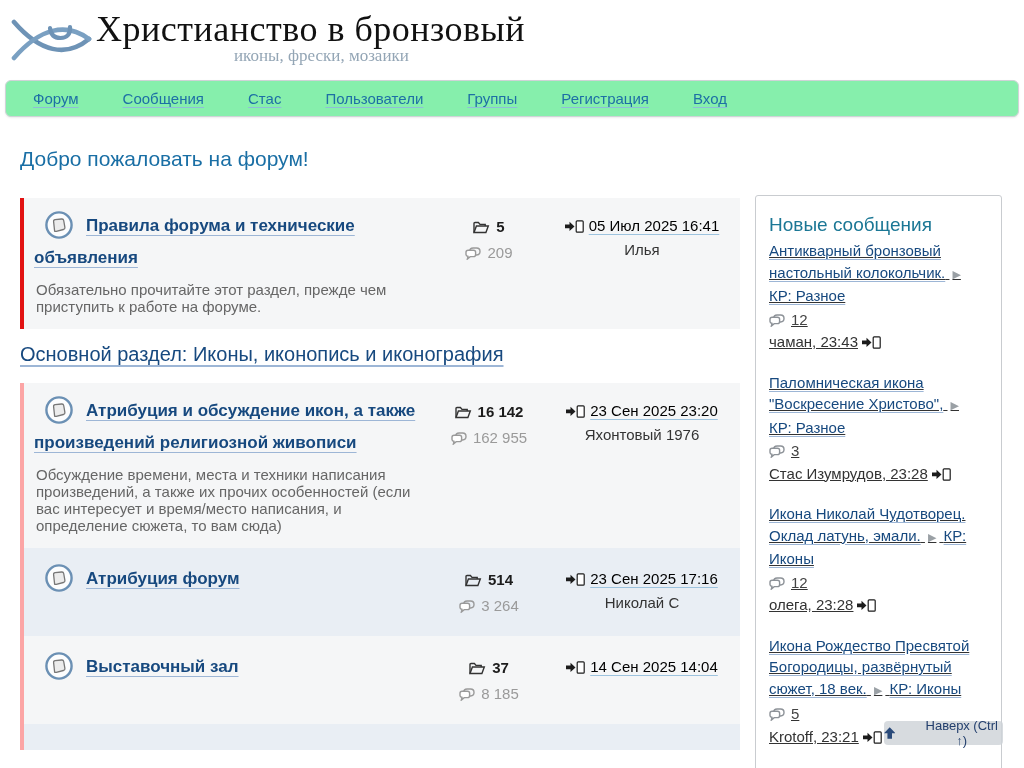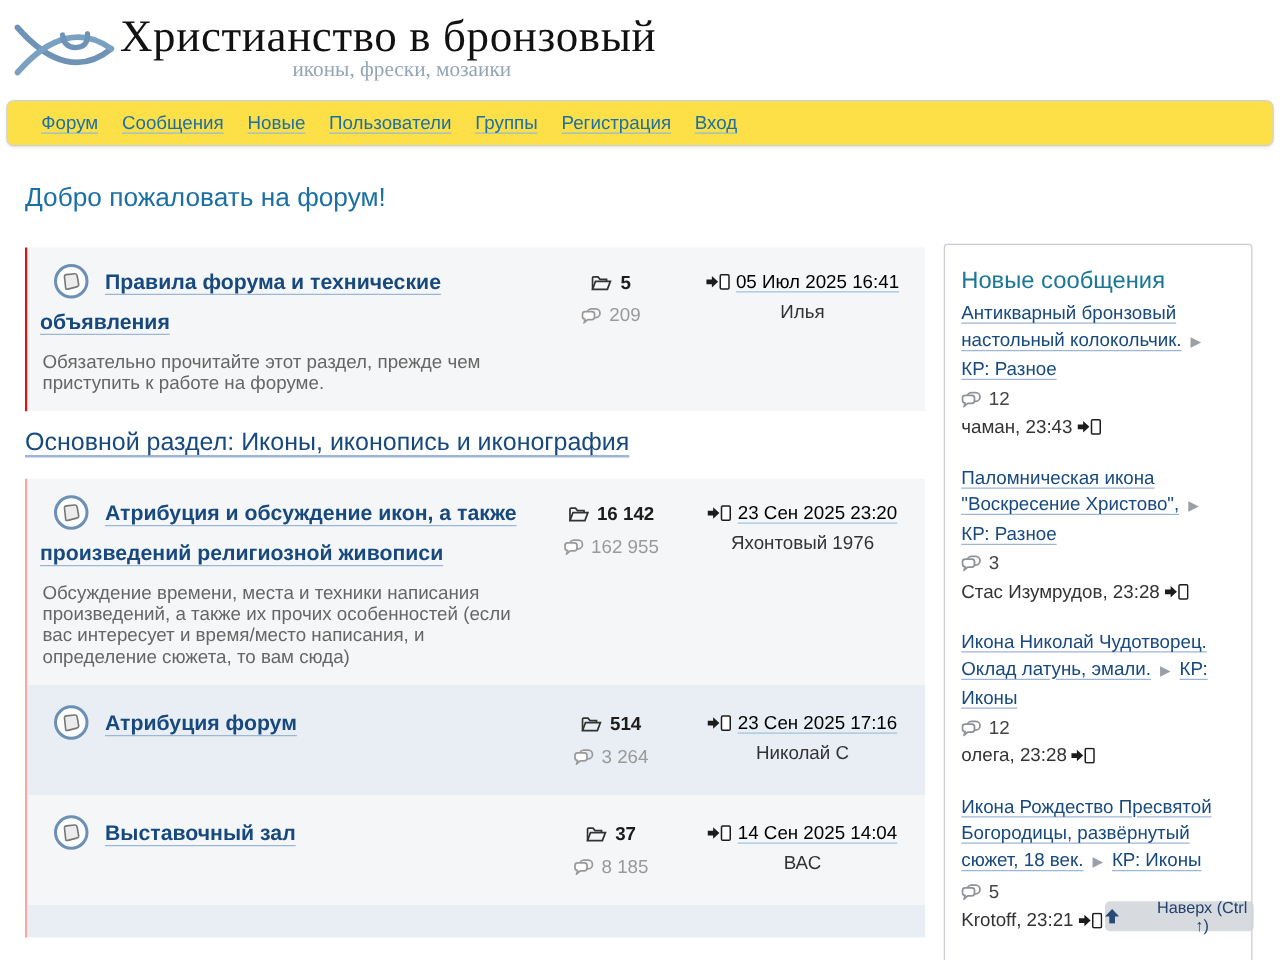--- a/index.html
+++ b/index.html
@@ -9,34 +9,34 @@
     background:#fff; font-family:"Liberation Sans", sans-serif; color:#333;
   }
   
   .hdr { position:relative; height:80px; }
   .fish { position:absolute; left:10px; top:12px; }
   .logo-text { position:absolute; left:96px; top:8px; }
   .site-title { font-family:"Liberation Serif","DejaVu Serif",serif; font-size:36px; color:#111; letter-spacing:0.5px; }
   .site-subtitle { font-family:"Liberation Serif","DejaVu Serif",serif; font-size:17px; color:#93a5b5; margin:-4px 0 0 138px; }
   
   .nav {
-    margin:0 5px; height:37px; background:#fde047;
+    margin:0 5px; height:37px; background:#86efac;
     border:1px solid #cfd3d7; border-radius:6px;
     box-shadow:0 1px 2px rgba(0,0,0,0.08);
-    display:flex; align-items:center; gap:19px; padding:0 27px;
+    display:flex; align-items:center; gap:44px; padding:0 27px;
   }
   .nav a { color:#1d6fa5; font-size:15px; text-decoration:underline; text-underline-offset:3px; text-decoration-color:#8fbcd9; cursor:pointer; }
   
   .wrap { display:flex; padding:0 22px 0 20px; align-items:flex-start; }
   .main-col { flex:1; min-width:0; }
   .h1-welcome { margin:30px 0 27px 0; font-size:21px; font-weight:400; color:#1a6fa5; }
   .h2-section { margin:14px 0 17px 0; font-size:20px; font-weight:400; }
   .h2-section a { color:#17497f; text-decoration:underline; text-underline-offset:4px; text-decoration-color:#9db6d6; cursor:pointer;text-align:center; }
   
-  .block { border-left:2px solid #fca5a5; }
+  .block { border-left:4px solid #fca5a5; }
   .block.welcome { border-left-color:#e21212; }
   .frow { display:grid; grid-template-columns:1fr 110px 196px; padding:12px 0 14px 0; background:#f5f6f7; }
   .frow.alt { background:#e9eef4; }
   .frow.slim { padding:15px 0 17px 0; }
   .cell-main { padding:0 10px 0 10px; }
   .title-line { font-size:17px; line-height:30px; }
   .forum-icon { display:inline-block; vertical-align:middle; margin:0 12px 3px 10px; }
   .forum-title { color:#17497f; font-weight:700; text-decoration:underline; text-underline-offset:4px; text-decoration-color:#9db6d6; cursor:pointer; }
   .forum-desc { margin:8px 0 0 2px; font-size:15px; line-height:17px; color:#666; max-width:420px; }
   .forum-desc:empty { display:none; }
@@ -50,21 +50,21 @@
   .last-date .ico { vertical-align:-2px; margin-right:5px; }
   .last-date a { color:#000000; text-decoration:underline; text-underline-offset:3px; text-decoration-color:#9dc3de; cursor:pointer; }
   .last-author { font-size:15px; color:#333; line-height:23px; }
   
   .sidebar {
     width:247px; margin-left:15px; margin-top:78px; flex:none;
     border:1px solid #c9ccd0; border-radius:3px; background:#fff;
     padding:14px 13px 20px 13px; min-height:600px;
   }
   .sb-head { font-size:19px; font-weight:400; color:#1b7795; margin:4px 0 4px 0; }
-  .sb-item { margin-bottom:19px; font-size:15px; line-height:21.5px; }
+  .sb-item { margin-bottom:19px; font-size:15px; line-height:21.5px;text-decoration:underline; }
   .sb-item a { color:#17497f; text-decoration:underline; text-underline-offset:3px; text-decoration-color:#9db6d6; cursor:pointer; }
   .sb-arrow { color:#9aa0a5; font-size:11px; margin:0 3px; }
   .sb-replies { color:#444; margin-top:2px; }
   .sb-replies .ico { vertical-align:-2px; margin-right:6px; }
   .sb-footer { color:#333; margin-top:1px; }
   .sb-footer .ico { vertical-align:-2px; margin-left:4px; }
   
   .backtop {
     position:absolute; left:884px; top:721px; width:119px; height:24px;
     background:rgba(206,211,216,0.82); border:0; border-radius:4px;
@@ -110,21 +110,21 @@
     </svg>
     <div class="logo-text">
       <div class="site-title">Христианство в бронзовый</div>
       <div class="site-subtitle">иконы, фрески, мозаики</div>
     </div>
   </header>
 
   <nav class="nav">
     <a>Форум</a>
     <a>Сообщения</a>
-    <a>Новые</a>
+    <a>Стас</a>
     <a>Пользователи</a>
     <a>Группы</a>
     <a>Регистрация</a>
     <a>Вход</a>
   </nav>
 
   <div class="wrap">
     <div class="main-col">
       <h1 class="h1-welcome">Добро пожаловать на форум!</h1>
 
@@ -223,21 +223,20 @@
                   <use href="#ico-folder"></use>
                 </svg><b>37</b></div>
             <div class="stat posts" style="color:#9a9a9a"><svg class="ico" width="16" height="13" viewBox="0 0 16 13">
                   <use href="#ico-bubbles"></use>
                 </svg><span>8 185</span></div>
           </div>
           <div class="cell-last">
             <div class="last-date"><svg class="ico" width="19" height="13" viewBox="0 0 19 13">
                   <use href="#ico-goto"></use>
                 </svg><a>14 Сен 2025 14:04</a></div>
-            <div class="last-author">ВАС</div>
           </div>
         </div>
 
         <div class="frow alt">
           
           
           
         </div>
 
       </section>

